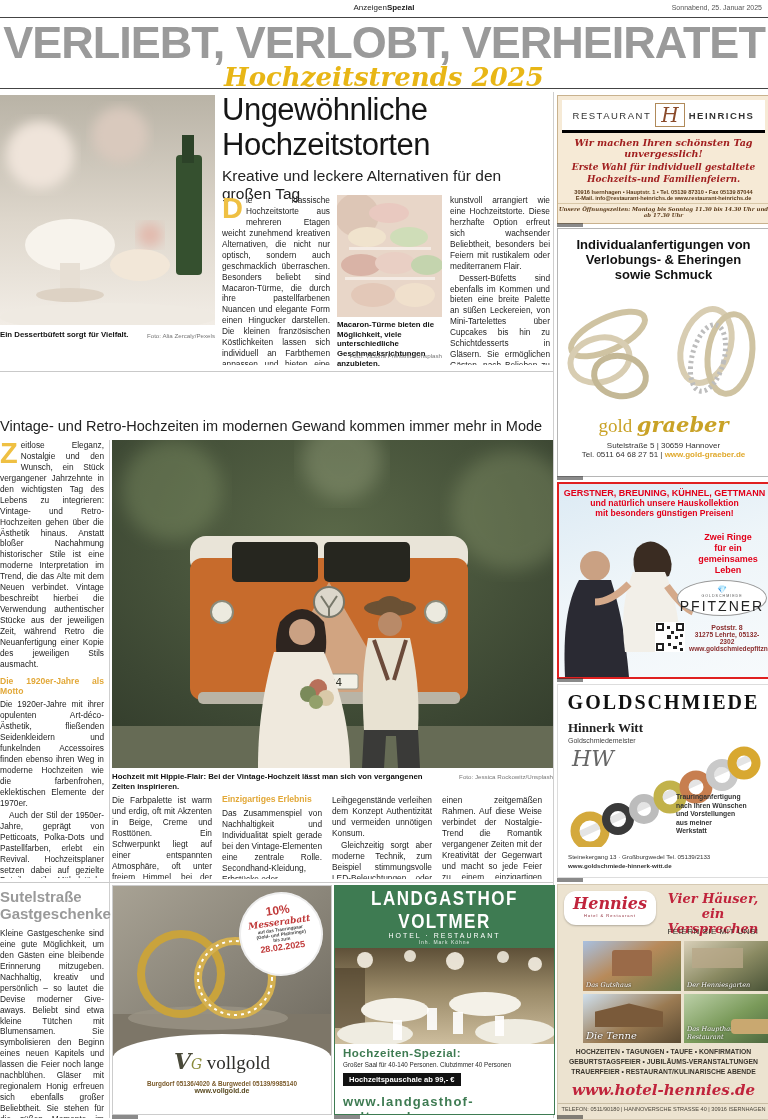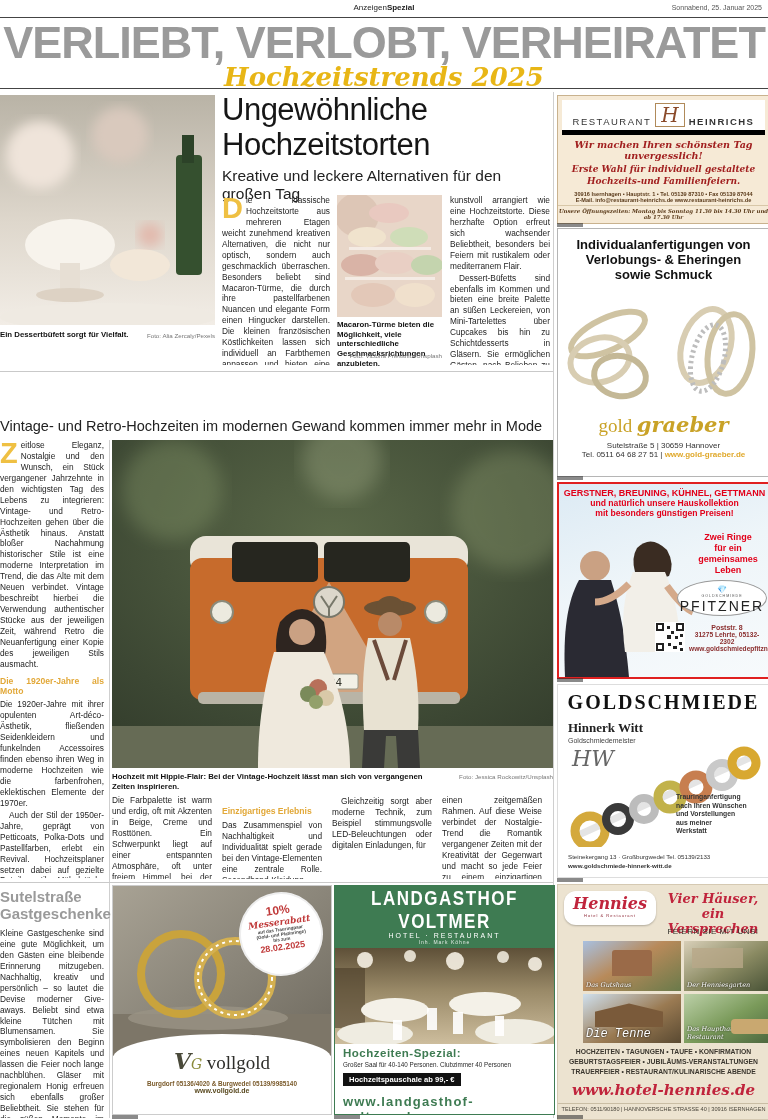--- a/index.html
+++ b/index.html
@@ -167,26 +167,27 @@
       <path d="M252,290 L250,328 L272,328 L274,296 L284,296 L286,328 L308,328 L306,290 Z" fill="#3a3a38"></path>
     </svg>
   </div>
   <div class="abs cap" style="top:772px;left:112px;width:330px;">Hochzeit mit Hippie-Flair: Bei der Vintage-Hochzeit lässt man sich von vergangenen Zeiten inspirieren.</div>
   <div class="abs credit" style="top:773px;left:442px;width:111px;text-align:right;">Foto: Jessica Rockowitz/Unsplash</div>
 
   <div class="abs body" style="top:795px;left:112px;width:100px;height:84px;overflow:hidden;">
     <p>Die Farbpalette ist warm und erdig, oft mit Akzenten in Beige, Creme und Rosttönen. Ein Schwerpunkt liegt auf einer entspannten Atmosphäre, oft unter freiem Himmel, bei der Freiheit und Individualität im Vordergrund stehen.</p>
   </div>
   <div class="abs" style="top:795px;left:222px;width:100px;height:84px;overflow:hidden;">
-    <div class="goldsub" style="margin-top:12px;">Einzigartiges Erlebnis</div>
+    <div class="goldsub" style="margin-top:0;">Einzigartiges Erlebnis</div>
     <div class="body">
         <p>Das Zusammenspiel von Nachhaltigkeit und Individualität spielt gerade bei den Vintage-Elementen eine zentrale Rolle. Secondhand-Kleidung, Erbstücke oder</p>
       </div>
   </div>
   <div class="abs body" style="top:795px;left:332px;width:100px;height:84px;overflow:hidden;">
+    <p>Leihgegenstände verleihen dem Konzept Authentizität und vermeiden unnötigen Konsum.</p>
     <p class="ind">Gleichzeitig sorgt aber moderne Technik, zum Beispiel stimmungsvolle LED-Beleuchtungen oder digitalen Einladungen, für</p>
   </div>
   <div class="abs body" style="top:795px;left:442px;width:100px;height:84px;overflow:hidden;">
     <p>einen zeitgemäßen Rahmen. Auf diese Weise verbindet der Nostalgie-Trend die Romantik vergangener Zeiten mit der Kreativität der Gegenwart und macht so jede Feier zu einem einzigartigen Erlebnis.</p>
   </div>
 
   <div class="abs rule-light" style="top:882px;left:0;width:553px;height:1px;"></div>
 
   <div class="abs" style="top:888px;left:0;width:104px;font-size:15px;line-height:17px;font-weight:bold;color:#9a9a9a;">
     <div>Sutelstraße</div>
@@ -265,21 +266,21 @@
       <div style="font-size:11.5px;font-weight:bold;color:#3e7b52;letter-spacing:.5px;">Hochzeiten-Spezial:</div>
       <div style="font-size:6.3px;color:#2a2a2a;margin-top:2px;">Großer Saal für 40-140 Personen. Clubzimmer 40 Personen</div>
       <div style="display:inline-block;background:#111;color:#fff;font-size:7.6px;font-weight:bold;padding:2px 6px;margin-top:3px;">Hochzeitspauschale ab 99,- €</div>
       <div style="font-size:13px;font-weight:bold;color:#3e7b52;letter-spacing:1.2px;margin-top:8px;">www.landgasthof-voltmer.de</div>
       
     </div>
   </div>
   <div class="abs adcode" style="top:1115px;left:334px;"></div>
 
   <div class="abs" style="top:95px;left:557px;width:211px;height:127px;background:#f6ead6;border:1px solid #c9b28e;overflow:hidden;">
-    <div style="background:#fff;margin:4px;padding:3px 0;display:flex;align-items:flex-end;justify-content:center;gap:4px;border-bottom:5px solid #000000;">
+    <div style="background:#fff;margin:4px;padding:3px 0;display:flex;align-items:center;justify-content:center;gap:4px;border-bottom:3px solid #000000;">
       <span style="font-size:9.5px;letter-spacing:1.5px;color:#333;">RESTAURANT</span>
       <span class="script" style="font-size:20px;color:#8a4a2a;border:1px solid #b08a5a;padding:0 5px;line-height:22px;">H</span>
       <span style="font-size:9.5px;font-weight:bold;letter-spacing:1.5px;color:#333;">HEINRICHS</span>
     </div>
     <div class="script" style="font-size:9.6px;font-weight:bold;color:#a11f1f;text-align:center;margin-top:3px;">Wir machen Ihren schönsten Tag unvergesslich!</div>
     <div class="script" style="font-size:9px;font-weight:bold;color:#a11f1f;text-align:center;margin-top:3px;">Erste Wahl für individuell gestaltete</div>
     <div class="script" style="font-size:9px;font-weight:bold;color:#a11f1f;text-align:center;margin-top:2px;">Hochzeits-und Familienfeiern.</div>
     <div style="font-size:5.6px;font-weight:bold;color:#5a3a1a;text-align:center;margin-top:5px;">30916 Isernhagen • Hauptstr. 1 • Tel. 05139 87310 • Fax 05139 87044</div>
     <div style="font-size:5.6px;font-weight:bold;color:#5a3a1a;text-align:center;">E-Mail. info@restaurant-heinrichs.de www.restaurant-heinrichs.de</div>
     <div class="script" style="font-size:5.4px;font-weight:bold;color:#5a3a1a;text-align:center;margin-top:2px;border-top:1px solid #d8c7a8;padding-top:2px;">Unsere Öffnungszeiten: Montag bis Sonntag 11.30 bis 14.30 Uhr und ab 17.30 Uhr</div>
@@ -406,21 +407,21 @@
     <div class="abs" style="top:56px;left:6px;width:199px;height:102px;display:grid;grid-template-columns:1fr 1fr;gap:3px;padding-left:19px;">
       <div style="position:relative;background:linear-gradient(150deg,#a8c0e0 0%,#b88a5a 45%,#6a7a4a 100%);">
         <span class="script abs" style="bottom:2px;left:3px;font-size:6.5px;color:#fff;text-shadow:0 0 2px #000;">Das Gutshaus</span>
         <div class="abs" style="left:30%;top:18%;width:40%;height:52%;background:#9a6a48;border-radius:3px 3px 0 0;"></div>
       </div>
       <div style="position:relative;background:linear-gradient(150deg,#d8cfb8 0%,#8a8a62 50%,#3e4a30 100%);">
         <span class="script abs" style="bottom:2px;left:3px;font-size:6.5px;color:#fff;text-shadow:0 0 2px #000;">Der Henniesgarten</span>
         <div class="abs" style="left:8%;top:14%;width:52%;height:40%;background:#b8a888;opacity:.8;"></div>
       </div>
       <div style="position:relative;background:linear-gradient(150deg,#cfe0ee 0%,#9a7a52 55%,#5a4a32 100%);">
-        <span class="script abs" style="bottom:2px;left:3px;font-size:12px;color:#fff;text-shadow:0 0 2px #000;font-family:Liberation Mono, monospace;">Die Tenne</span>
+        <span class="script abs" style="bottom:2px;left:3px;font-size:10px;color:#fff;text-shadow:0 0 2px #000;">Die Tenne</span>
         <div class="abs" style="left:12%;top:20%;width:70%;height:48%;background:#7a5a3a;clip-path:polygon(0 35%,50% 0,100% 35%,100% 100%,0 100%);"></div>
       </div>
       <div style="position:relative;background:linear-gradient(150deg,#bcd0a8 0%,#7a9a5a 50%,#46603a 100%);">
         <span class="script abs" style="bottom:2px;left:3px;font-size:6.5px;color:#fff;text-shadow:0 0 2px #000;">Das Haupthaus &amp; Restaurant</span>
         <div class="abs" style="right:8%;bottom:18%;width:44%;height:30%;background:#c9a870;border-radius:4px;"></div>
       </div>
     </div>
     <div class="abs" style="top:162px;left:0;width:211px;text-align:center;font-size:6.8px;font-weight:bold;color:#3a362e;line-height:10px;">
       <div>HOCHZEITEN • TAGUNGEN • TAUFE • KONFIRMATION</div>
       <div>GEBURTSTAGSFEIER • JUBILÄUMS-VERANSTALTUNGEN</div>

